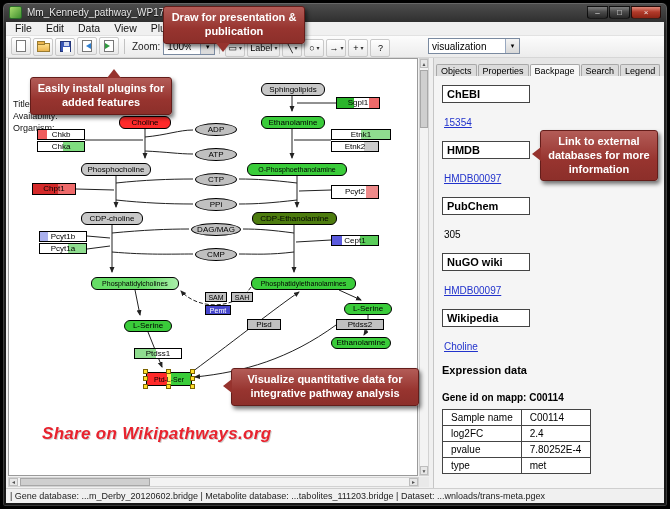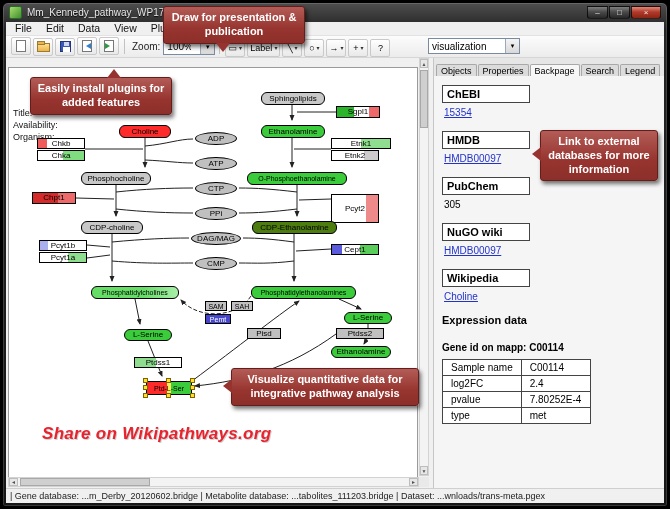--- a/index.html
+++ b/index.html
@@ -53,21 +53,21 @@
   i.save-icon{width:11px;height:11px;background:#3a57b5;border:1px solid #22357a;}
   i.save-icon::before{content:"";position:absolute;left:2px;top:5px;width:7px;height:5px;background:#fff;}
   i.save-icon::after{content:"";position:absolute;left:3px;top:0;width:5px;height:4px;background:#cdd6ee;}
   i.import-icon,i.export-icon{width:10px;height:12px;background:#fff;border:1px solid #777;}
   i.import-icon::after{content:"";position:absolute;left:0;bottom:2px;border:3px solid transparent;
        border-right:5px solid #2f7fd0;}
   i.export-icon::after{content:"";position:absolute;right:0;bottom:2px;border:3px solid transparent;
        border-left:5px solid #2f9a3f;}
   
   .main{position:absolute;left:0;top:36px;right:0;bottom:14px;}
-  .canvas{position:absolute;left:2px;top:9px;width:410px;height:418px;background:#fff;
+  .canvas{position:absolute;left:2px;top:0;width:410px;height:418px;background:#fff;
        border:1px solid #9a9a9a;box-sizing:border-box;overflow:hidden;}
   .edges{position:absolute;left:0;top:0;pointer-events:none;}
   .pnode{position:absolute;box-sizing:border-box;border:1px solid #000;display:flex;
        align-items:center;justify-content:center;font-size:8px;line-height:1;white-space:nowrap;
        overflow:hidden;z-index:2;color:#000;}
   .pnode.oval{border-radius:50%;}
   .pnode.round{border-radius:6px;}
   .pnode.small{font-size:7px;}
   .handle{position:absolute;width:5px;height:5px;background:#ffdf2b;border:1px solid #7c6300;
        z-index:4;box-sizing:border-box;}
@@ -92,21 +92,21 @@
   .tabs{height:17px;display:flex;align-items:flex-end;padding:2px 2px 0;background:#e6e6e6;
        border-bottom:1px solid #a8a8a8;}
   .tab{font-size:9px;padding:1px 4px 1px;border:1px solid #a8a8a8;border-bottom:none;background:#dcdcdc;
        margin-right:1px;border-radius:2px 2px 0 0;white-space:nowrap;}
   .tab.active{background:#f7f7f7;position:relative;top:1px;padding-bottom:2px;}
   .sidecontent{position:absolute;top:18px;left:0;right:0;bottom:0;background:#f5f5f5;
        padding:8px;box-sizing:border-box;overflow:hidden;}
   .section{margin-bottom:12px;}
   .hbox{display:inline-block;min-width:78px;border:1px solid #444;background:#fff;font-weight:bold;
        font-size:11px;padding:2px 4px;}
-  .val{margin:4px 0 0 2px;font-size:10px;color:#000;}
+  .val{margin:14px 0 0 2px;font-size:10px;color:#000;}
   .val.link{color:#2233cc;text-decoration:underline;}
   .expr{font-weight:bold;font-size:11px;margin-top:4px;color:#000;}
   .geneid{font-weight:bold;font-size:10px;margin-top:16px;color:#000;}
   .datatable{border-collapse:collapse;margin-top:6px;}
   .datatable td{border:1px solid #444;font-size:10px;padding:1px 8px;height:13px;
        background:#fff;min-width:52px;}
   
   .statusbar{position:absolute;left:0;right:0;bottom:0;height:14px;line-height:14px;font-size:9px;
        padding-left:4px;border-top:1px solid #cfcfcf;background:#f0f0f0;color:#222;white-space:nowrap;}
   
@@ -244,21 +244,21 @@
           <div class="pnode box" style="left: 28px; top: 70px; width: 48px; height: 11px; background: linear-gradient(90deg, rgb(238, 92, 92) 0px, rgb(238, 92, 92) 20%, rgb(255, 255, 255) 20%);">Chkb</div>
           <div class="pnode box" style="left: 28px; top: 82px; width: 48px; height: 11px; background: linear-gradient(90deg, rgb(255, 255, 255) 0px, rgb(255, 255, 255) 55%, rgb(127, 221, 127) 55%);">Chka</div>
           <div class="pnode oval" style="left: 186px; top: 64px; width: 42px; height: 13px; background: rgb(192, 192, 192);">ADP</div>
           <div class="pnode box" style="left: 322px; top: 70px; width: 60px; height: 11px; background: linear-gradient(90deg, rgb(255, 255, 255) 0px, rgb(255, 255, 255) 50%, rgb(143, 221, 143) 50%);">Etnk1</div>
           <div class="pnode box" style="left: 322px; top: 82px; width: 48px; height: 11px; background: linear-gradient(90deg, rgb(255, 255, 255) 0px, rgb(255, 255, 255) 70%, rgb(204, 204, 204) 70%);">Etnk2</div>
           <div class="pnode oval" style="left: 186px; top: 89px; width: 42px; height: 13px; background: rgb(192, 192, 192);">ATP</div>
           <div class="pnode round" style="left: 72px; top: 104px; width: 70px; height: 13px; background: rgb(200, 200, 200);">Phosphocholine</div>
           <div class="pnode round" style="left: 238px; top: 104px; width: 100px; height: 13px; background: rgb(58, 204, 58); font-size: 7px;">O-Phosphoethanolamine</div>
           <div class="pnode box" style="left: 23px; top: 124px; width: 44px; height: 12px; background: linear-gradient(90deg, rgb(212, 42, 42) 0px, rgb(212, 42, 42) 60%, rgb(238, 106, 106) 60%);">Chpt1</div>
           <div class="pnode oval" style="left: 186px; top: 114px; width: 42px; height: 13px; background: rgb(192, 192, 192);">CTP</div>
-          <div class="pnode box" style="left: 322px; top: 126px; width: 48px; height: 29px; background: linear-gradient(90deg, rgb(255, 255, 255) 0px, rgb(255, 255, 255) 75%, rgb(238, 138, 138) 75%); text-align: right;">Pcyt2</div>
+          <div class="pnode box" style="left: 322px; top: 126px; width: 48px; height: 14px; background: linear-gradient(90deg, rgb(255, 255, 255) 0px, rgb(255, 255, 255) 75%, rgb(238, 138, 138) 75%); text-align: right;">Pcyt2</div>
           <div class="pnode oval" style="left: 186px; top: 139px; width: 42px; height: 13px; background: rgb(192, 192, 192);">PPi</div>
           <div class="pnode round" style="left: 72px; top: 153px; width: 62px; height: 13px; background: rgb(200, 200, 200);">CDP-choline</div>
           <div class="pnode round" style="left: 243px; top: 153px; width: 85px; height: 13px; background: #4d7c0f;">CDP-Ethanolamine</div>
           <div class="pnode box" style="left: 30px; top: 172px; width: 48px; height: 11px; background: linear-gradient(90deg, rgb(170, 176, 238) 0px, rgb(170, 176, 238) 18%, rgb(255, 255, 255) 18%);">Pcyt1b</div>
           <div class="pnode box" style="left: 30px; top: 184px; width: 48px; height: 11px; background: linear-gradient(90deg, rgb(255, 255, 255) 0px, rgb(255, 255, 255) 60%, rgb(143, 221, 143) 60%);">Pcyt1a</div>
           <div class="pnode oval" style="left: 182px; top: 164px; width: 50px; height: 13px; background: rgb(192, 192, 192);">DAG/MAG</div>
           <div class="pnode box" style="left: 322px; top: 176px; width: 48px; height: 11px; background: linear-gradient(90deg, rgb(90, 90, 221) 0px, rgb(90, 90, 221) 22%, rgb(255, 255, 255) 22%, rgb(255, 255, 255) 60%, rgb(90, 204, 90) 60%);">Cept1</div>
           <div class="pnode oval" style="left: 186px; top: 189px; width: 42px; height: 13px; background: rgb(192, 192, 192);">CMP</div>
           <div class="pnode round" style="left: 82px; top: 218px; width: 88px; height: 13px; background: linear-gradient(90deg, rgb(102, 221, 102) 0px, rgb(102, 221, 102) 60%, rgb(170, 238, 170)); font-size: 7px;">Phosphatidylcholines</div>
           <div class="pnode round" style="left: 242px; top: 218px; width: 105px; height: 13px; background: rgb(58, 204, 58); font-size: 7px;">Phosphatidylethanolamines</div>

